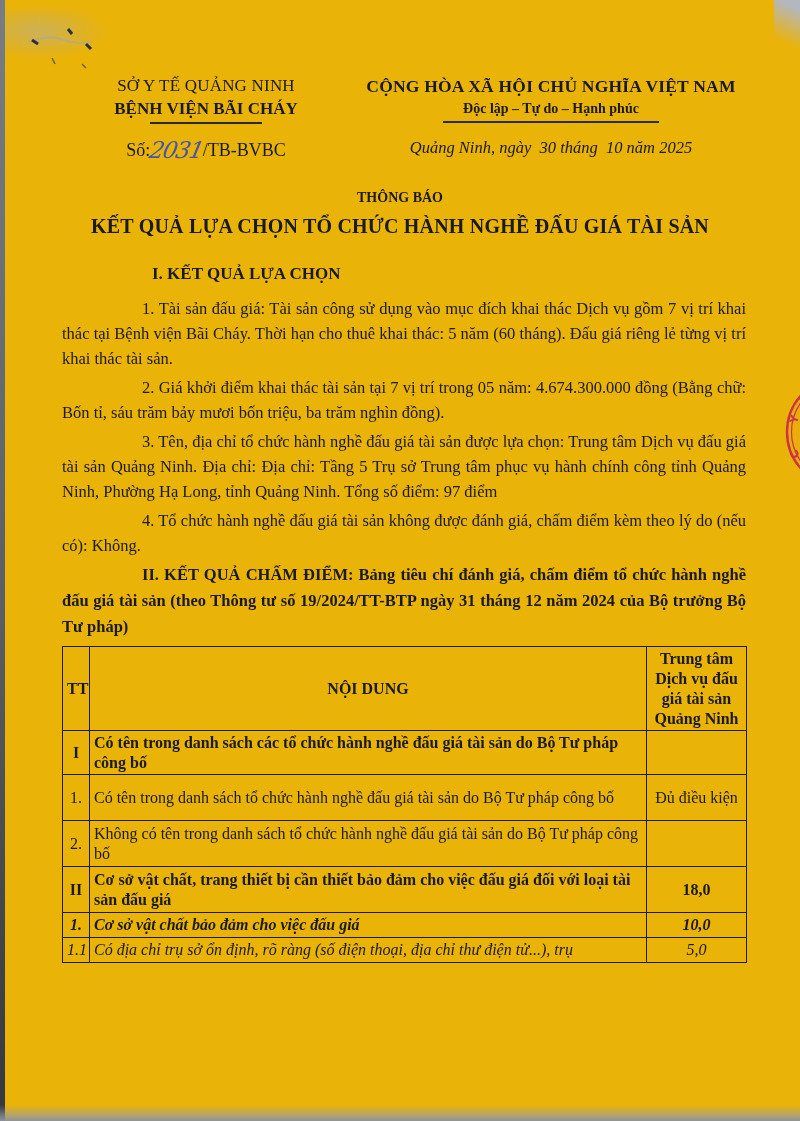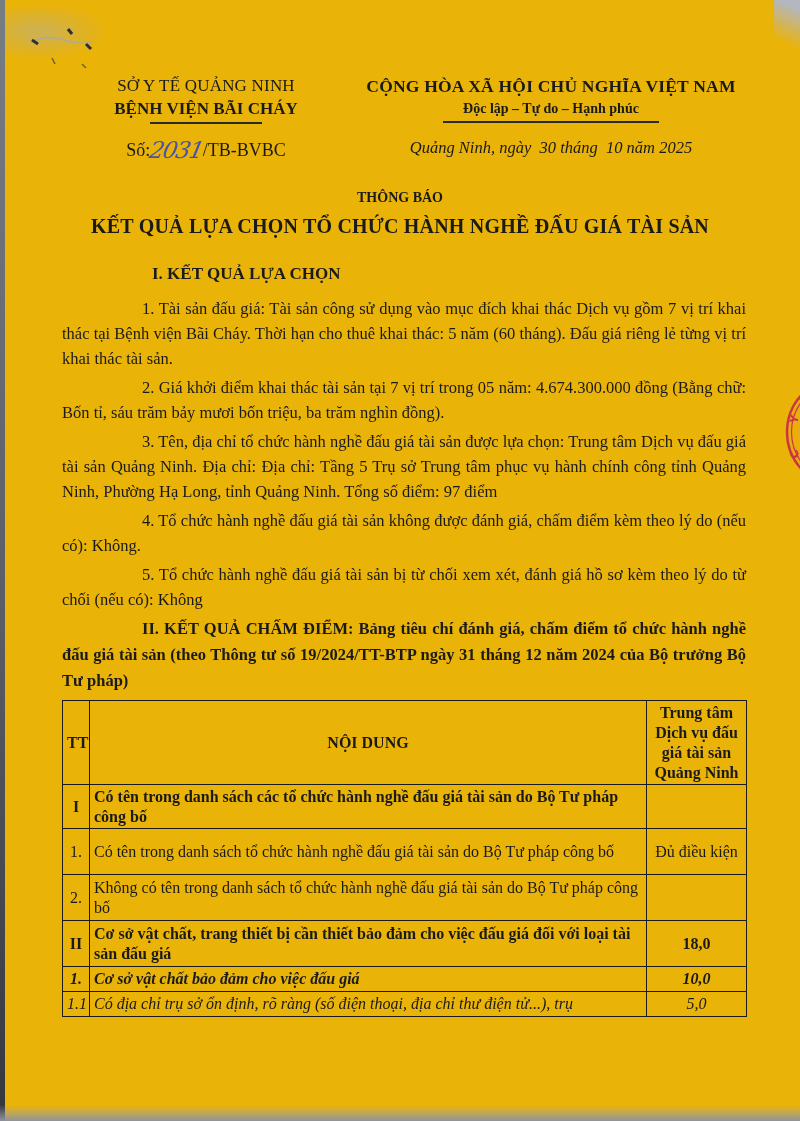--- a/index.html
+++ b/index.html
@@ -104,21 +104,20 @@
     <div class="title1">THÔNG BÁO</div>
     <div class="title2">KẾT QUẢ LỰA CHỌN TỔ CHỨC HÀNH NGHỀ ĐẤU GIÁ TÀI SẢN</div>
   </div>
 
   <div class="content">
     <div class="sec1-heading">I. KẾT QUẢ LỰA CHỌN</div>
     <p>1. Tài sản đấu giá: Tài sản công sử dụng vào mục đích khai thác Dịch vụ gồm 7 vị trí khai thác tại Bệnh viện Bãi Cháy. Thời hạn cho thuê khai thác: 5 năm (60 tháng). Đấu giá riêng lẻ từng vị trí khai thác tài sản.</p>
     <p>2. Giá khởi điểm khai thác tài sản tại 7 vị trí trong 05 năm: 4.674.300.000 đồng (Bằng chữ: Bốn tỉ, sáu trăm bảy mươi bốn triệu, ba trăm nghìn đồng).</p>
     <p>3. Tên, địa chỉ tổ chức hành nghề đấu giá tài sản được lựa chọn: Trung tâm Dịch vụ đấu giá tài sản Quảng Ninh. Địa chỉ: Địa chỉ: Tầng 5 Trụ sở Trung tâm phục vụ hành chính công tỉnh Quảng Ninh, Phường Hạ Long, tỉnh Quảng Ninh. Tổng số điểm: 97 điểm</p>
     <p>4. Tổ chức hành nghề đấu giá tài sản không được đánh giá, chấm điểm kèm theo lý do (nếu có): Không.</p>
-    <p>5. Tổ chức hành nghề đấu giá tài sản bị từ chối xem xét, đánh giá hồ sơ kèm theo lý do từ chối (nếu có): Không</p>
     <div class="sec2-heading">II. KẾT QUẢ CHẤM ĐIỂM: Bảng tiêu chí đánh giá, chấm điểm tổ chức hành nghề đấu giá tài sản (theo Thông tư số 19/2024/TT-BTP ngày 31 tháng 12 năm 2024 của Bộ trưởng Bộ Tư pháp)</div>
 
     <table class="score">
       <colgroup>
           <col class="c-tt">
           <col class="c-content">
           <col class="c-score">
         </colgroup>
       <tbody>
           <tr>

